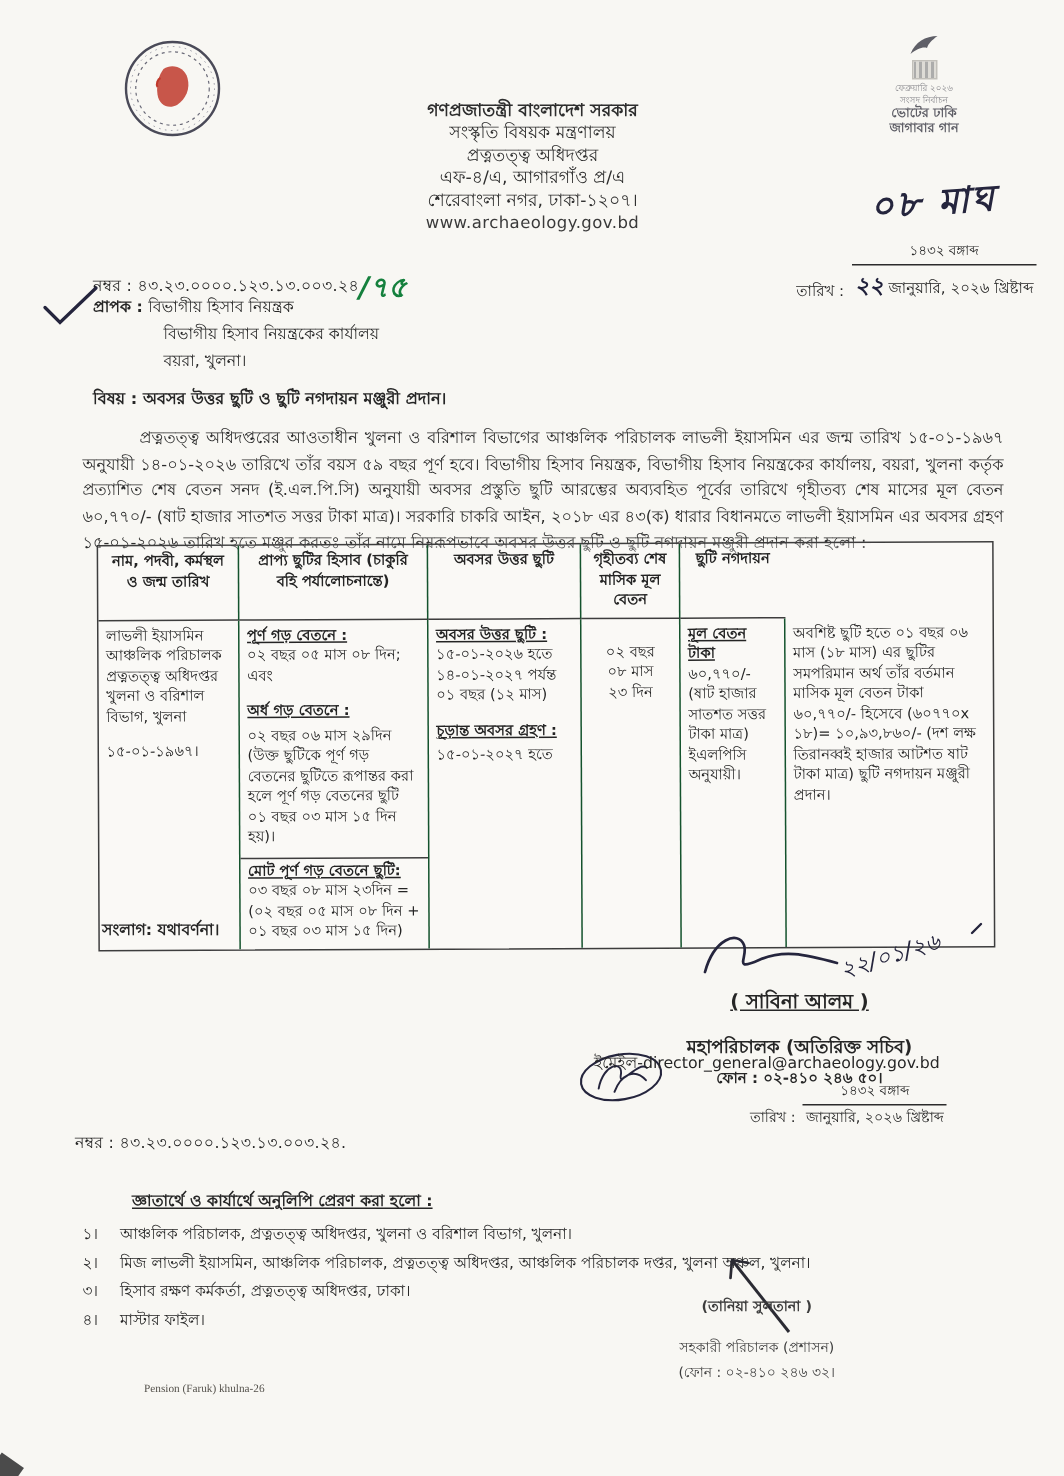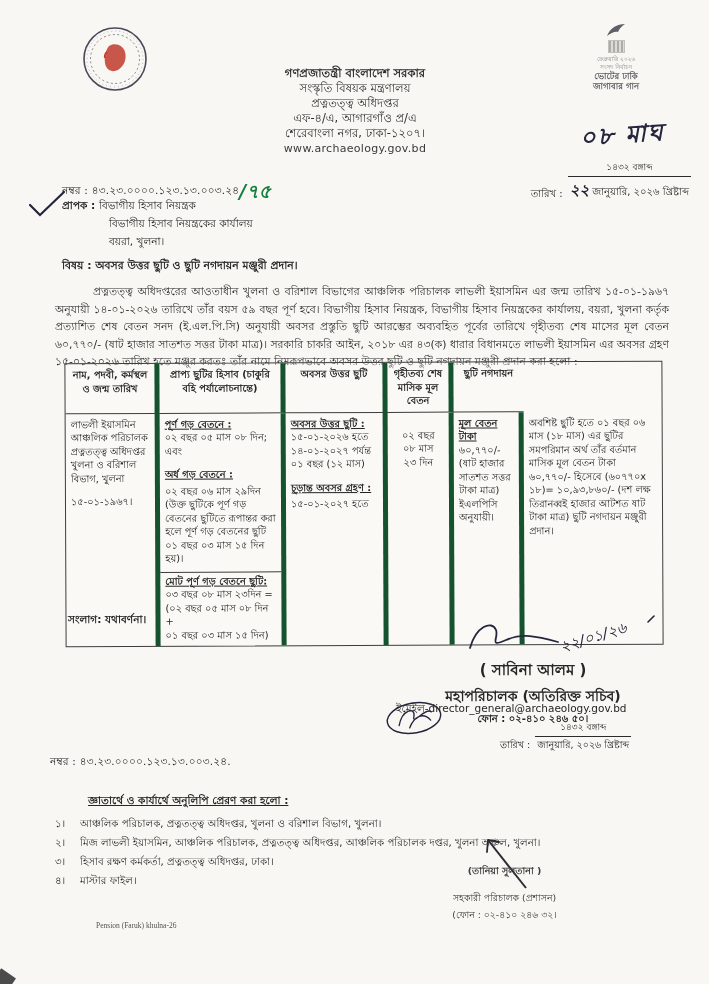--- a/index.html
+++ b/index.html
@@ -43,37 +43,37 @@
 
   .subject { left:62px; top:257px; font-size:10.8px; font-weight:bold; }
 
   .bodytext { left:55px; top:283px; width:614px; font-size:10.8px; line-height:17.5px;
     text-align:justify; text-indent:38px; color:#2b2b2b; }
 
   
   .tbl { left:65px; top:362px; width:598px; border:1.4px solid #3d3d3d; transform:rotate(-.25deg);
     font-size:9.8px; line-height:13.5px; color:#242424; background:rgba(255,255,255,.25); }
   .trow { display:grid; grid-template-columns:94px 126px 102px 66px 70px 1fr; }
-  .tcell { border-right:5px solid #14532d; padding:4px 5px; }
+  .tcell { border-right:1px solid #14532d; padding:4px 5px; }
   .tcell:last-child { border-right:none; }
   .thead .tcell { border-bottom:1px solid #3d3d3d; text-align:center; font-weight:bold; font-size:9.8px;
     display:flex; align-items:flex-start; justify-content:center; min-height:48px; }
   .tbody .tcell { min-height:196px; }
   .u { text-decoration:underline; font-weight:bold; }
   .cell-gap { height:10px; }
   .total-sec { border-top:1px solid #3d3d3d; margin:6px -5px 0; padding:2px 5px 0; }
   .center-col { text-align:center; padding-top:16px; }
 
   
   .enclosure { left:68px; top:612px; font-size:10.5px; font-weight:bold; }
 
   .sig1-squiggle { left:462px; top:614px; }
   .sig1 { left:408px; top:658px; width:250px; text-align:center; }
-  .sig1 .nm { font-size:15px; font-weight:bold; }
-  .sig1 .ds { font-size:14px; font-weight:bold; margin-top:2px; }
+  .sig1 .nm { font-size:13px; font-weight:bold;text-decoration:underline; }
+  .sig1 .ds { font-size:12px; font-weight:bold; margin-top:10px; }
   .sig1 .ph { font-size:10px; font-weight:bold; margin-top:2px; }
   .email-row { left:396px; top:701px; font-size:10.5px; white-space:nowrap; }
   .oval { left:384px; top:699px; transform:rotate(-10deg); }
   .date-blk2 { left:500px; top:720px; font-size:9.5px; display:flex; align-items:flex-end; gap:5px; }
 
   .ref2 { left:50px; top:754px; font-size:10.5px; letter-spacing:.2px; }
 
   .dist-head { left:88px; top:793px; font-size:10.5px; font-weight:bold; text-decoration:underline; }
   .dist { left:55px; top:814px; width:645px; font-size:10.2px; }
   .dist .row { display:flex; line-height:19px; }

